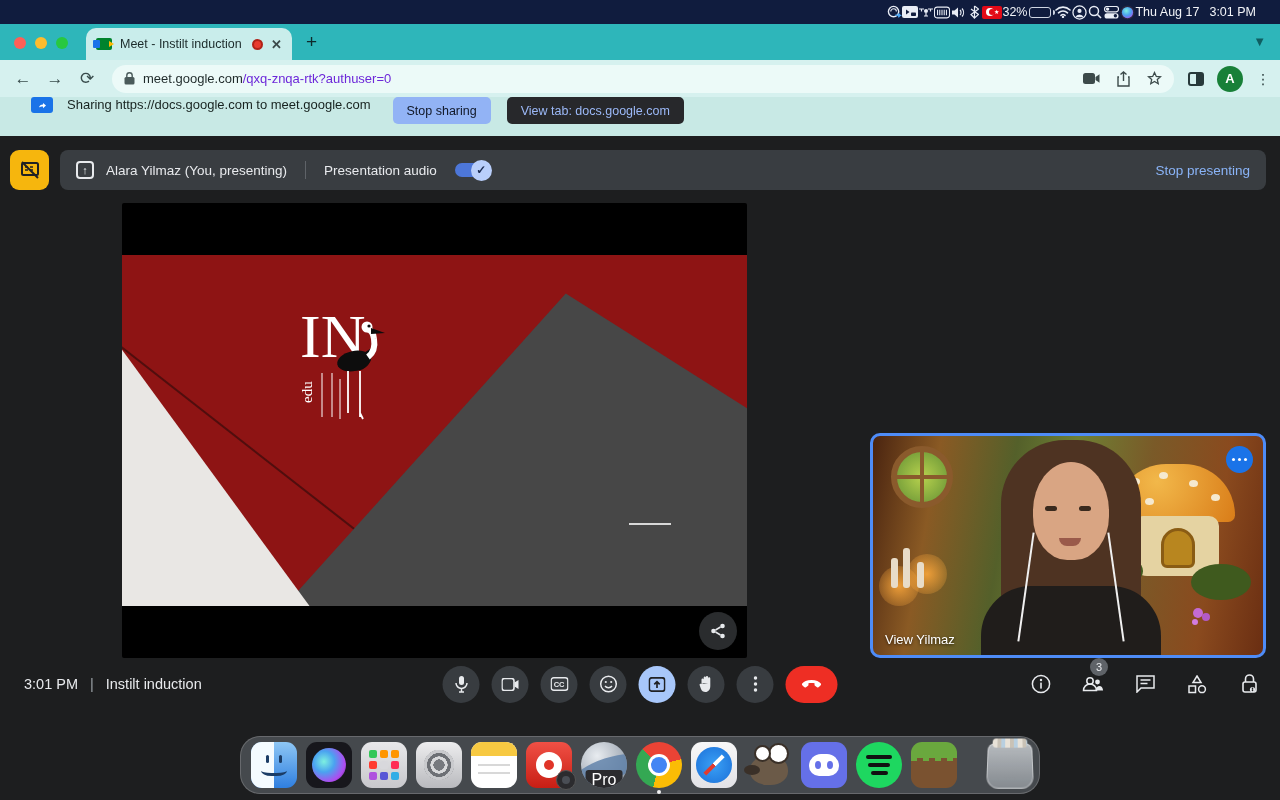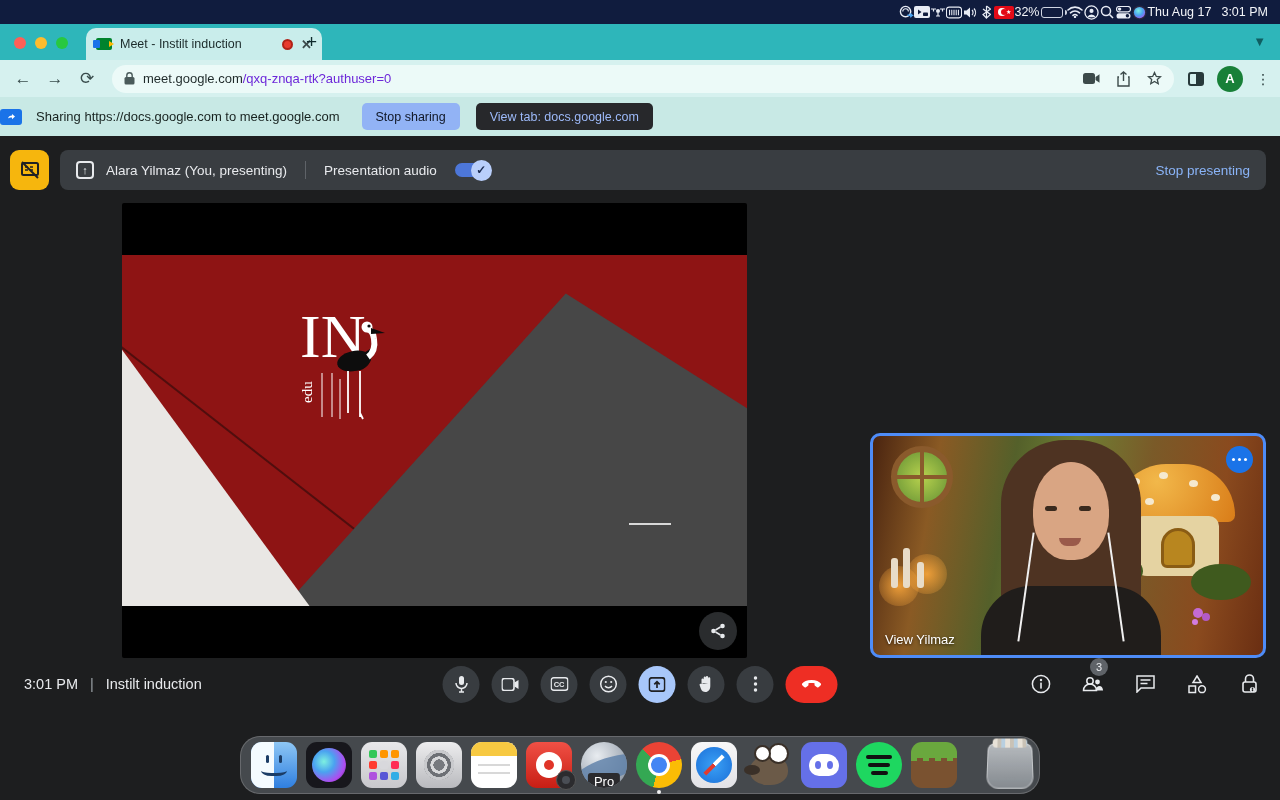--- a/index.html
+++ b/index.html
@@ -4,37 +4,37 @@
 <style>
   * { margin:0; padding:0; box-sizing:border-box; }
   html,body { width:1280px; height:800px; overflow:hidden; background:#1d1e1f;
               font-family:"Liberation Sans", sans-serif; }
 
   
   .menubar { position:absolute; top:0; left:0; width:1280px; height:24px;
     background:#101c3e; display:flex; align-items:center; color:#f2f4f8; font-size:12.5px; z-index:50;}
   .menubar .left { display:flex; align-items:center; gap:21px; padding-left:20px; }
   .menubar .left .app { font-weight:bold; }
-  .menubar .right { margin-left:auto; display:flex; align-items:center; padding-right:12px;text-align:center; }
+  .menubar .right { margin-left:auto; display:flex; align-items:center; padding-right:24px;text-align:center; }
   .mb-ico { width:16px; height:14px; display:inline-flex; align-items:center; justify-content:center; color:#e8ecf5;}
   .flag { width:20px; height:13px; background:#e30a17; border-radius:2px; position:relative; }
   .flag .cres { position:absolute; left:4px; top:2.5px; width:8px; height:8px; border-radius:50%; background:#fff;}
   .flag .cres2 { position:absolute; left:6.5px; top:3.5px; width:6px; height:6px; border-radius:50%; background:#e30a17;}
   .flag .star { position:absolute; right:3px; top:3px; color:#fff; font-size:6px; line-height:7px;}
   .battery { display:flex; align-items:center; gap:2px; }
   .batt-body { width:22px; height:11px; border:1px solid #cfd5e2; border-radius:3px; padding:1px; }
   .batt-fill { width:30%; height:100%; background:#fff; border-radius:1px; }
   .batt-nub { width:2px; height:5px; background:#cfd5e2; border-radius:0 2px 2px 0; }
   .clock { display:flex; gap:10px; }
 
   
   .tabstrip { position:absolute; top:24px; left:0; width:1280px; height:36px; background:#2eb6ba; }
   .lights { position:absolute; left:14px; top:13px; display:flex; gap:9px; }
   .light { width:12px; height:12px; border-radius:50%; }
-  .tab { position:absolute; left:86px; top:4px; width:236px; height:32px; background:#c9edeb;
+  .tab { position:absolute; left:86px; top:4px; width:206px; height:32px; background:#c9edeb;
     border-radius:10px 10px 0 0; display:flex; align-items:center; padding:0 10px; gap:8px; }
   .meet-favicon { width:16px; height:12px; background:#00832d; border-radius:2px; position:relative; }
   .meet-favicon::before{ content:""; position:absolute; left:-3px; top:2px; width:7px; height:8px; background:#1a73e8; border-radius:1px;}
   .meet-favicon::after{ content:""; position:absolute; right:-2px; top:3px; border-left:5px solid #ffba00; border-top:3px solid transparent; border-bottom:3px solid transparent;}
   .tab-title { font-size:12.5px; color:#1b2a2a; flex:1; white-space:nowrap; overflow:hidden; }
   .rec-dot { width:11px; height:11px; border-radius:50%; background:#e83b2e; border:2px solid #b02318; }
   .tab-close { color:#3c4a4a; font-size:13px; font-weight:bold; cursor:default; }
   .newtab { position:absolute; left:306px; top:10px; color:#0e2a2c; font-size:19px; line-height:16px;}
   .strip-chev { position:absolute; right:14px; top:10px; color:#0f5e61; font-size:13px; }
 
@@ -50,21 +50,21 @@
   .pill-icons { margin-left:auto; display:flex; gap:17px; align-items:center; color:#3c4a4a; }
   .tb-right { display:flex; align-items:center; gap:13px; margin-left:8px; }
   .sidebar-ic { width:16px; height:14px; border:2px solid #27393a; border-radius:3px; position:relative;}
   .sidebar-ic::before { content:""; position:absolute; right:0; top:0; width:6px; height:10px; background:#27393a;}
   .avatar { width:26px; height:26px; border-radius:50%; background:#188038; color:#fff; font-size:13px;
     display:flex; align-items:center; justify-content:center; font-weight:bold; }
   .kebab { color:#27393a; font-size:14px; letter-spacing:0; }
 
   
   .banner { position:absolute; top:97px; left:0; width:1280px; height:39px; background:#c8e9e5;
-    display:flex; align-items:center; padding-left:0; gap:14px; }
+    display:flex; align-items:flex-start; padding-left:31px; gap:14px; }
   .share-badge { width:22px; height:16px; background:#1a73e8; border-radius:3px; display:flex; align-items:center; justify-content:center; }
   .banner-text { font-size:13px; color:#17221f; }
   .stop-sharing { margin-left:8px; background:#92b3f5; border:none; border-radius:5px; height:27px;
     padding:0 14px; font-size:12.5px; color:#101726; font-family:inherit; }
   .viewtab { margin-left:2px; background:#27282b; border:none; border-radius:5px; height:27px;
     padding:0 14px; font-size:12.5px; color:#9cb9f8; font-family:inherit; }
 
   
   .meet { position:absolute; top:136px; left:0; width:1280px; height:664px; background:#1d1e1f; }
 
@@ -174,21 +174,21 @@
   .d-photobooth { background:linear-gradient(#f05045,#c81e14); }
   .d-photobooth::before{ content:""; position:absolute; inset:10px; border-radius:50%; background:#fff; }
   .d-photobooth::after{ content:""; position:absolute; inset:18px; border-radius:50%; background:#e03428; }
   .d-cam-overlay { position:absolute; right:-4px; bottom:-2px; width:20px; height:20px; border-radius:50%;
     background:#2b2b2e; border:1px solid #555; }
   .d-cam-overlay::before { content:""; position:absolute; inset:5px; border-radius:50%; background:#4a4e55; }
   .d-earth { border-radius:50%; background:radial-gradient(circle at 35% 30%, #e8ecf0 0%, #aeb6c0 55%, #7d8894 100%); overflow:hidden;}
   .d-earth::before{ content:""; position:absolute; left:-8px; top:16px; width:70px; height:22px; background:#5b7ea8;
     border-radius:50%; transform:rotate(-18deg); opacity:.8;}
   .d-pro { position:absolute; bottom:-2px; left:50%; transform:translateX(-50%); background:#2b2b2e; color:#fff;
-    font-size:13px; padding:1px 6px; border-radius:3px;text-align:right; }
+    font-size:16px; padding:1px 6px; border-radius:3px;text-align:right; }
   .d-chrome { border-radius:50%; background:conic-gradient(from -45deg, #ea4335 0 120deg, #fbbc05 120deg 240deg, #34a853 240deg 360deg); }
   .d-chrome::before{ content:""; position:absolute; inset:12px; border-radius:50%; background:#fff; }
   .d-chrome::after{ content:""; position:absolute; inset:15px; border-radius:50%; background:#4285f4; }
   .d-safari { background:linear-gradient(#f8f8f8,#e2e2e6); display:flex; align-items:center; justify-content:center; }
   .d-safari i { width:36px; height:36px; border-radius:50%; background:radial-gradient(circle,#3aa0f5 0%, #1b6fd8 100%); position:relative;}
   .d-safari i::before{ content:""; position:absolute; left:50%; top:50%; width:4px; height:26px;
     background:linear-gradient(#fff 50%, #e23b2e 50%); transform:translate(-50%,-50%) rotate(45deg); }
   .d-gimp { background:transparent; display:flex; align-items:center; justify-content:center; }
   .gimp-head { width:38px; height:30px; background:#6b5a48; border-radius:50% 50% 45% 45%; position:relative; margin-top:10px;}
   .gimp-head::before{ content:""; position:absolute; left:4px; top:-10px; width:13px; height:13px; border-radius:50%;

